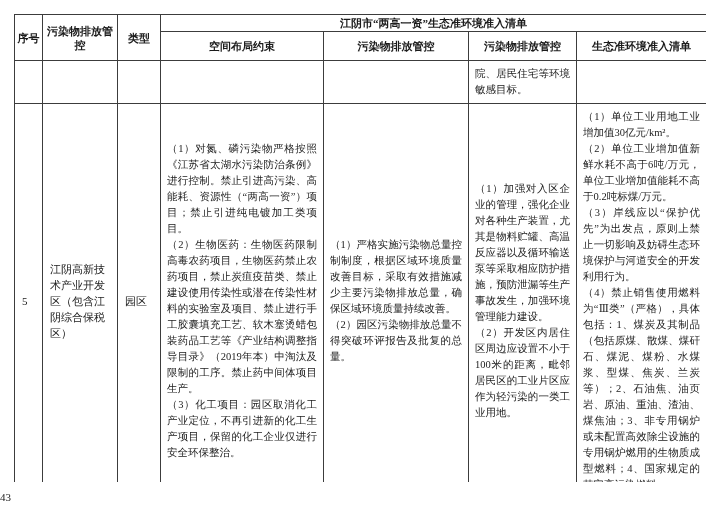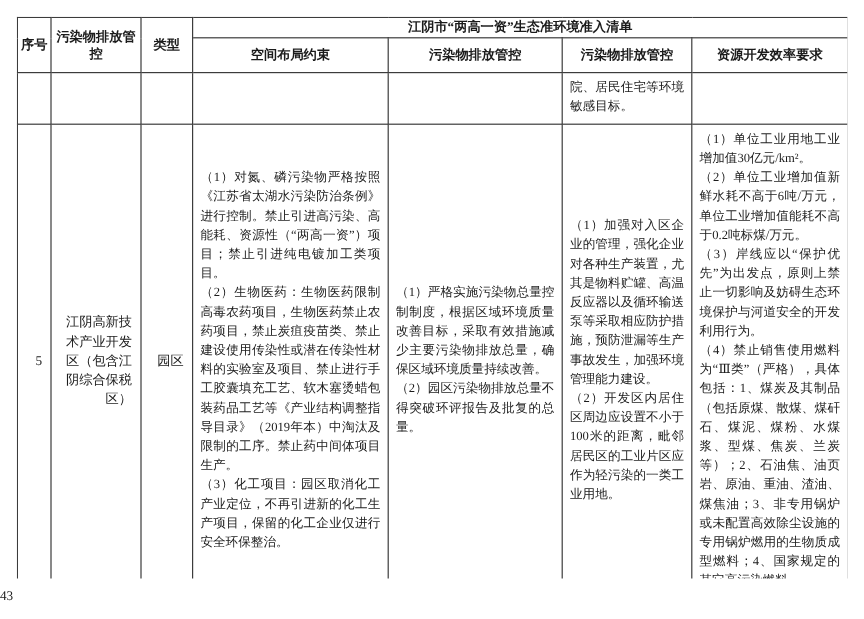--- a/index.html
+++ b/index.html
@@ -17,21 +17,21 @@
     padding:1px 2px;line-height:14px;
   }
   th.t-title{height:16px;}
   tr.subhead th{height:29px;}
   td.cell{
     font-size:10.5px;line-height:16px;text-align:justify;vertical-align:middle;
     white-space:pre-line;word-break:break-all;padding:5px 6px;
   }
   td.cell.top{vertical-align:top;}
   td.center{
-    font-size:11px;text-align:right;vertical-align:middle;line-height:16px;padding:1px 7px;
+    font-size:11px;text-align:left;vertical-align:middle;line-height:16px;padding:1px 7px;
   }
   tr.carryover td{height:36px;}
   .page-num{
     position:absolute;left:0;top:491px;width:720px;text-align:left;
     font-size:11px;color:#222;
   }
 </style>
 </head>
 <body>
 
@@ -51,21 +51,21 @@
         <tr>
           <th rowspan="2">序号</th>
           <th rowspan="2">污染物排放管控</th>
           <th rowspan="2">类型</th>
           <th colspan="4" class="t-title">江阴市“两高一资”生态准环境准入清单</th>
         </tr>
         <tr class="subhead">
           <th>空间布局约束</th>
           <th>污染物排放管控</th>
           <th>污染物排放管控</th>
-          <th>资源开发效率要求</th>
+          <th>生态准环境准入清单</th>
         </tr>
       </thead>
       <tbody>
         <tr class="carryover">
           <td class="center"></td>
           <td class="center"></td>
           <td class="center"></td>
           <td class="cell top"></td>
           <td class="cell top"></td>
           <td class="cell top">院、居民住宅等环境敏感目标。</td>

